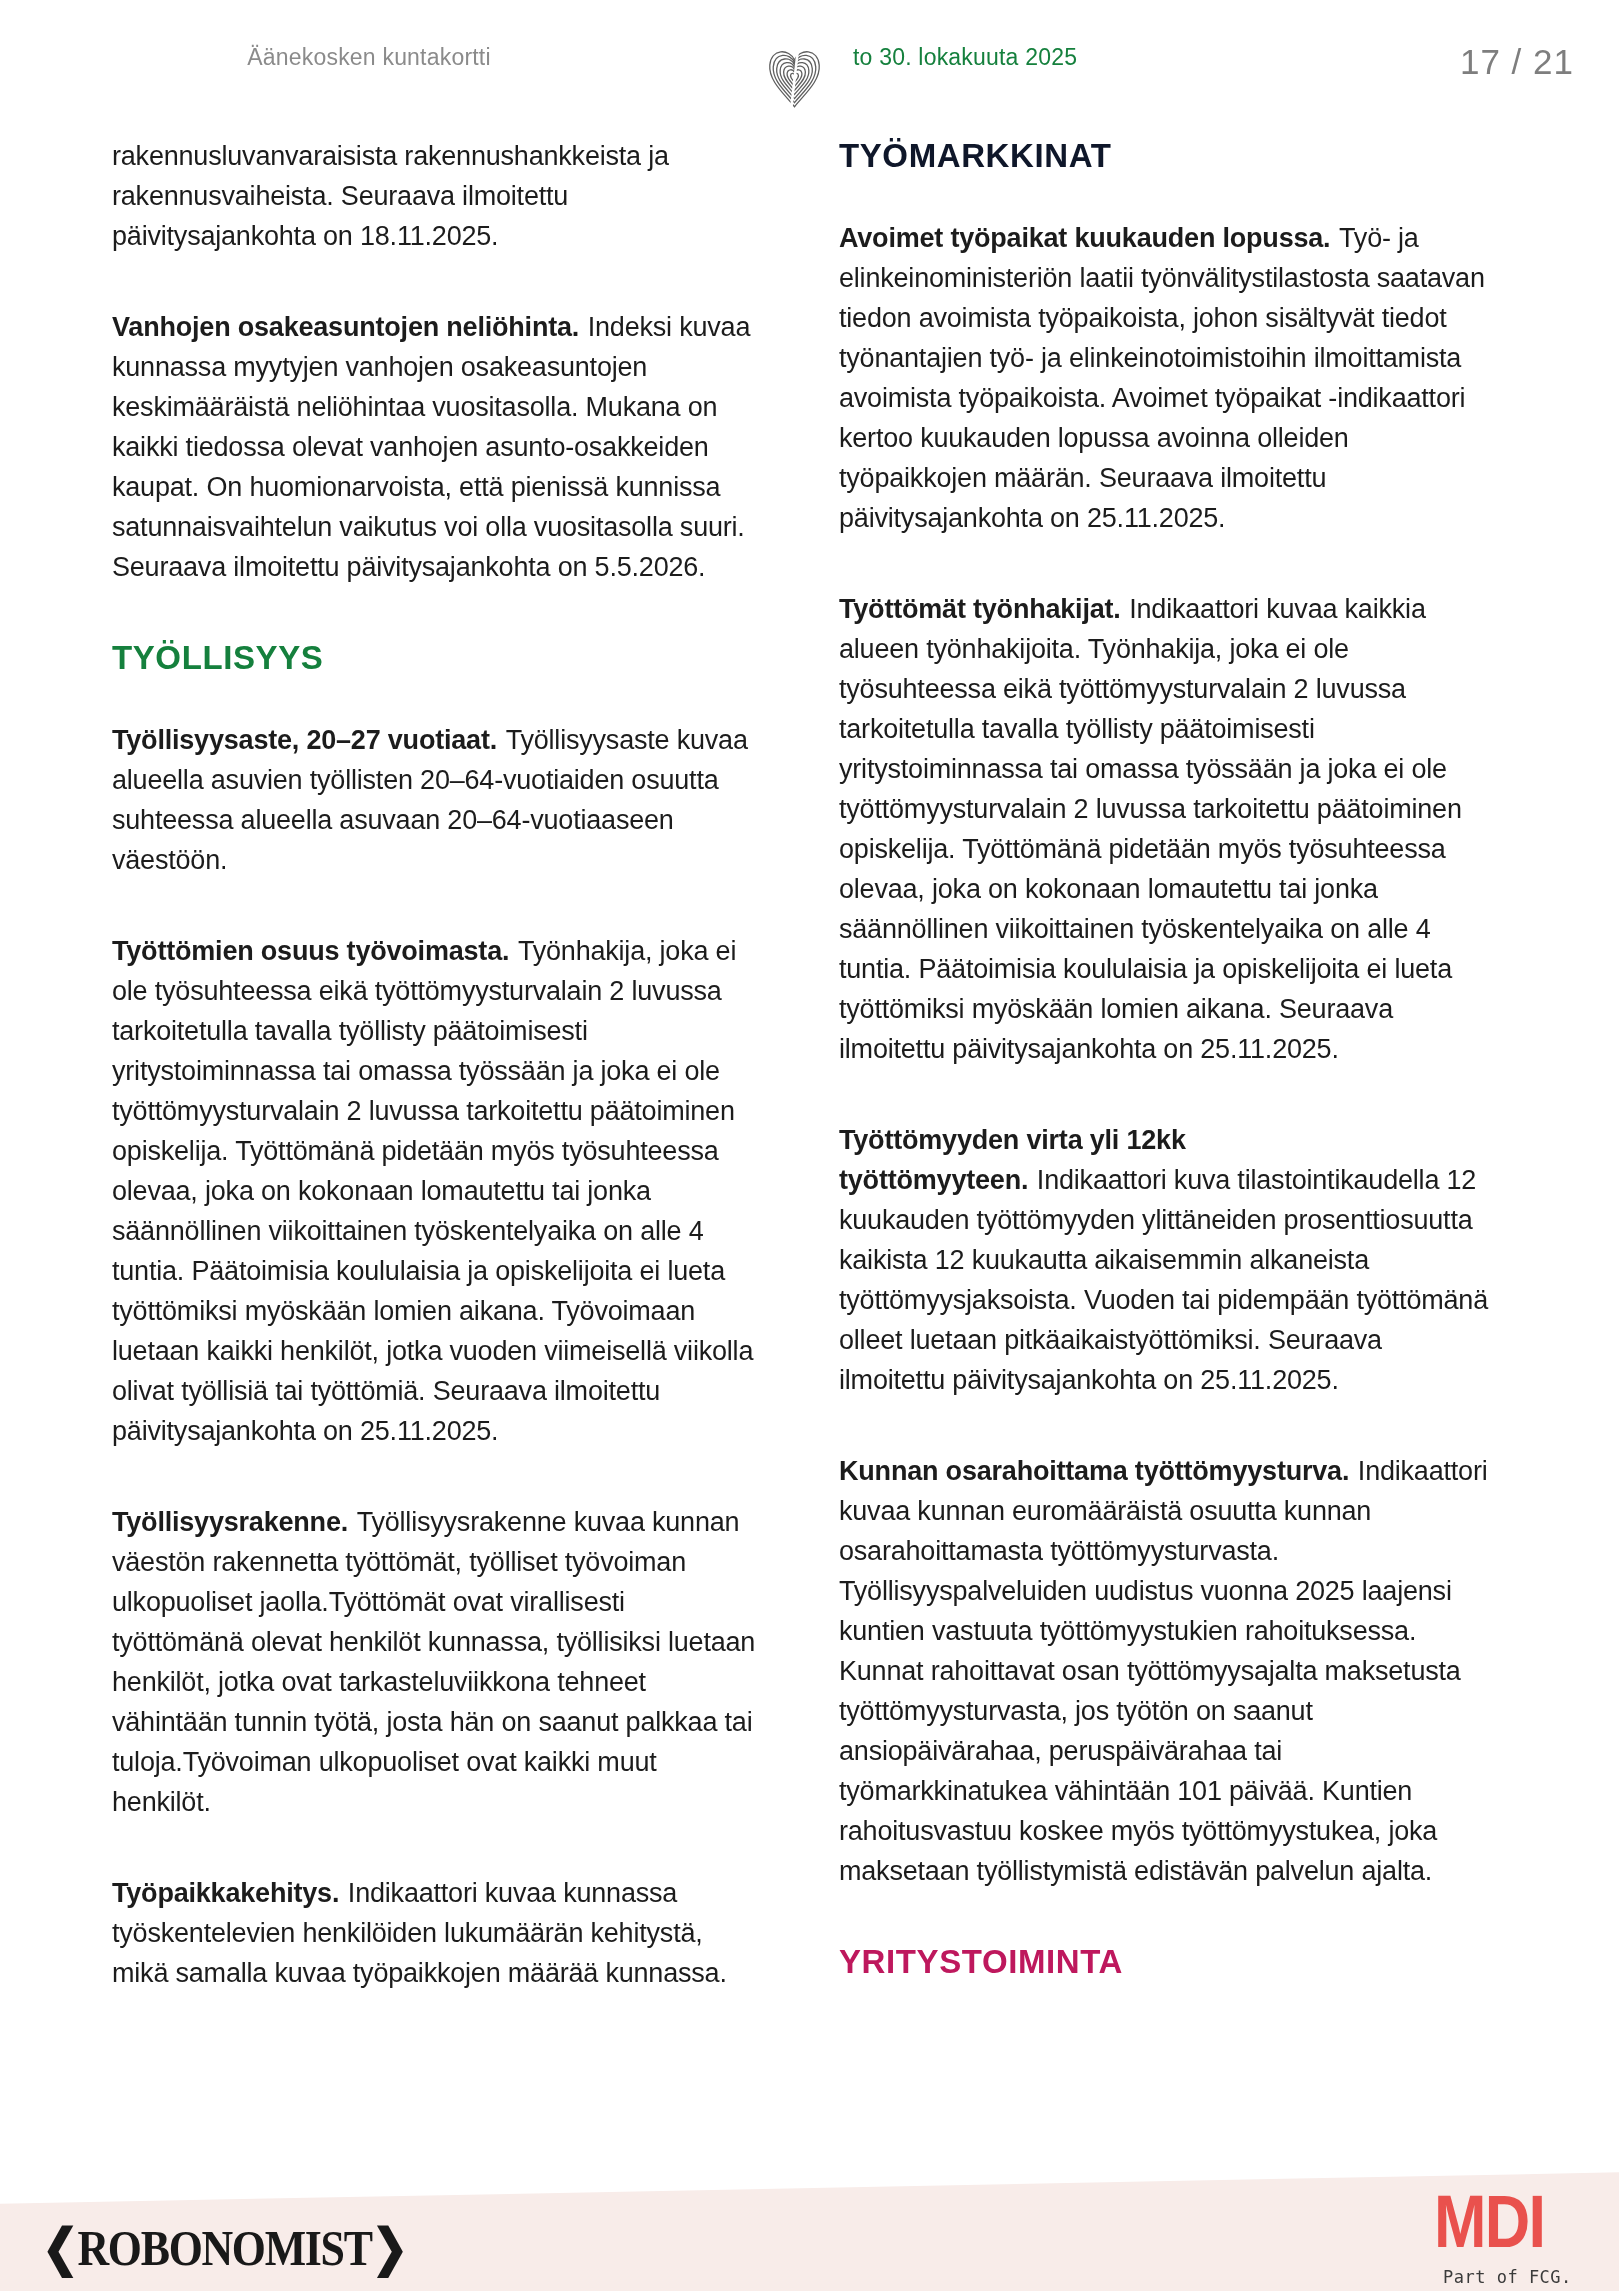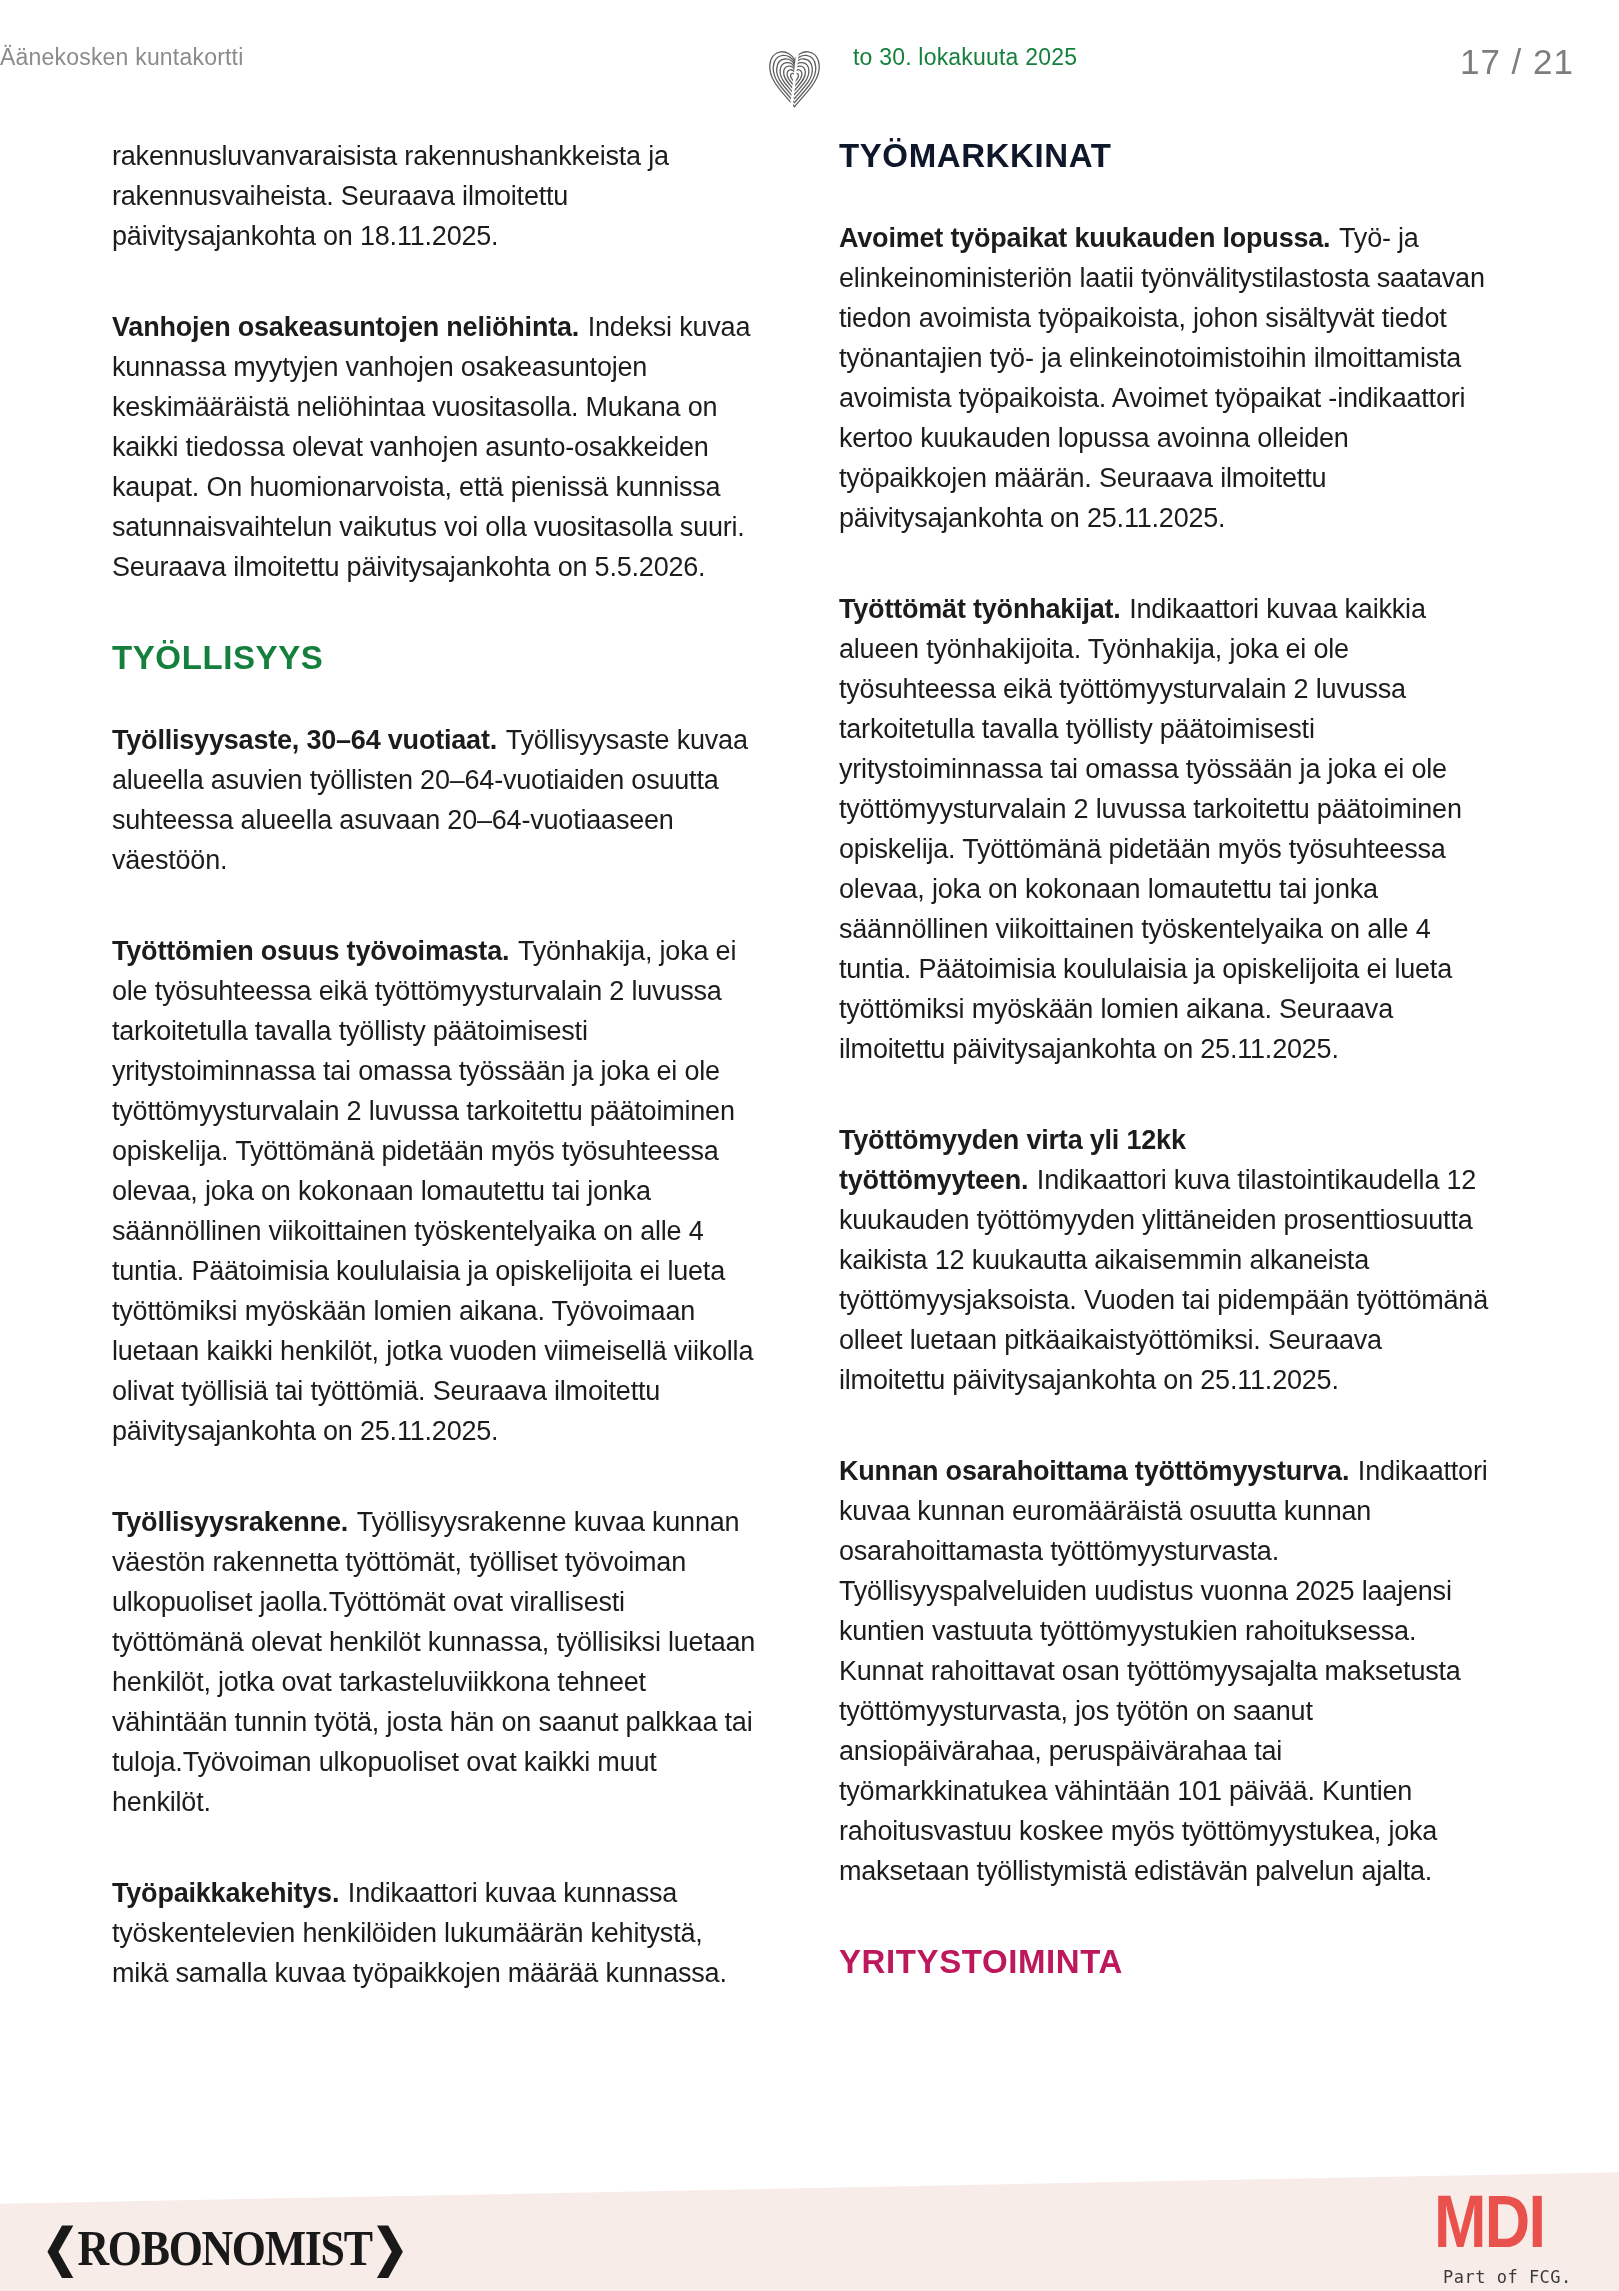--- a/index.html
+++ b/index.html
@@ -9,21 +9,21 @@
     height:2292px;
     background:#ffffff;
     overflow:hidden;
     font-family:"Liberation Sans", sans-serif;
     color:#1c1c1c;
   }
 
   
   .hdr-title{
     position:absolute; top:44px; left:0; width:738px;
-    text-align:left;
+    text-align:center;
     font-size:23px; color:#8b8b8b; letter-spacing:0.2px;
   }
   .hdr-logo{ position:absolute; top:28px; left:762px; width:65px; height:99px; }
   .hdr-date{
     position:absolute; top:44px; left:853px;
     font-size:23px; color:#15803d; letter-spacing:0.2px;
   }
   .page-num{
     position:absolute; top:42px; right:46px;
     font-size:35px; color:#7e7e7e; letter-spacing:1px;
@@ -101,21 +101,21 @@
   <div class="page-num">17 / 21</div>
 
   <div class="col col-left">
 
     <p class="para"><span class="body">rakennusluvanvaraisista rakennushankkeista ja rakennusvaiheista. Seuraava ilmoitettu päivitysajankohta on 18.11.2025.</span></p>
 
     <p class="para"><strong class="lead">Vanhojen osakeasuntojen neliöhinta.</strong><span class="body">Indeksi kuvaa kunnassa myytyjen vanhojen osakeasuntojen keskimääräistä neliöhintaa vuositasolla. Mukana on kaikki tiedossa olevat vanhojen asunto-osakkeiden kaupat. On huomionarvoista, että pienissä kunnissa satunnaisvaihtelun vaikutus voi olla vuositasolla suuri. Seuraava ilmoitettu päivitysajankohta on 5.5.2026.</span></p>
 
     <h2 class="section gold">TYÖLLISYYS</h2>
 
-    <p class="para"><strong class="lead">Työllisyysaste, 30–64 vuotiaat.</strong><span class="body">Työllisyysaste kuvaa alueella asuvien työllisten 20–64-vuotiaiden osuutta suhteessa alueella asuvaan 20–64-vuotiaaseen väestöön.</span></p>
+    <p class="para"><strong class="lead">Työllisyysaste, 20–27 vuotiaat.</strong><span class="body">Työllisyysaste kuvaa alueella asuvien työllisten 20–64-vuotiaiden osuutta suhteessa alueella asuvaan 20–64-vuotiaaseen väestöön.</span></p>
 
     <p class="para"><strong class="lead">Työttömien osuus työvoimasta.</strong><span class="body">Työnhakija, joka ei ole työsuhteessa eikä työttömyysturvalain 2 luvussa tarkoitetulla tavalla työllisty päätoimisesti yritystoiminnassa tai omassa työssään ja joka ei ole työttömyysturvalain 2 luvussa tarkoitettu päätoiminen opiskelija. Työttömänä pidetään myös työsuhteessa olevaa, joka on kokonaan lomautettu tai jonka säännöllinen viikoittainen työskentelyaika on alle 4 tuntia. Päätoimisia koululaisia ja opiskelijoita ei lueta työttömiksi myöskään lomien aikana. Työvoimaan luetaan kaikki henkilöt, jotka vuoden viimeisellä viikolla olivat työllisiä tai työttömiä. Seuraava ilmoitettu päivitysajankohta on 25.11.2025.</span></p>
 
     <p class="para"><strong class="lead">Työllisyysrakenne.</strong><span class="body">Työllisyysrakenne kuvaa kunnan väestön rakennetta työttömät, työlliset työvoiman ulkopuoliset jaolla.Työttömät ovat virallisesti työttömänä olevat henkilöt kunnassa, työllisiksi luetaan henkilöt, jotka ovat tarkasteluviikkona tehneet vähintään tunnin työtä, josta hän on saanut palkkaa tai tuloja.Työvoiman ulkopuoliset ovat kaikki muut henkilöt.</span></p>
 
     <p class="para"><strong class="lead">Työpaikkakehitys.</strong><span class="body">Indikaattori kuvaa kunnassa työskentelevien henkilöiden lukumäärän kehitystä, mikä samalla kuvaa työpaikkojen määrää kunnassa.</span></p>
   </div>
 
   <div class="col col-right">
 

